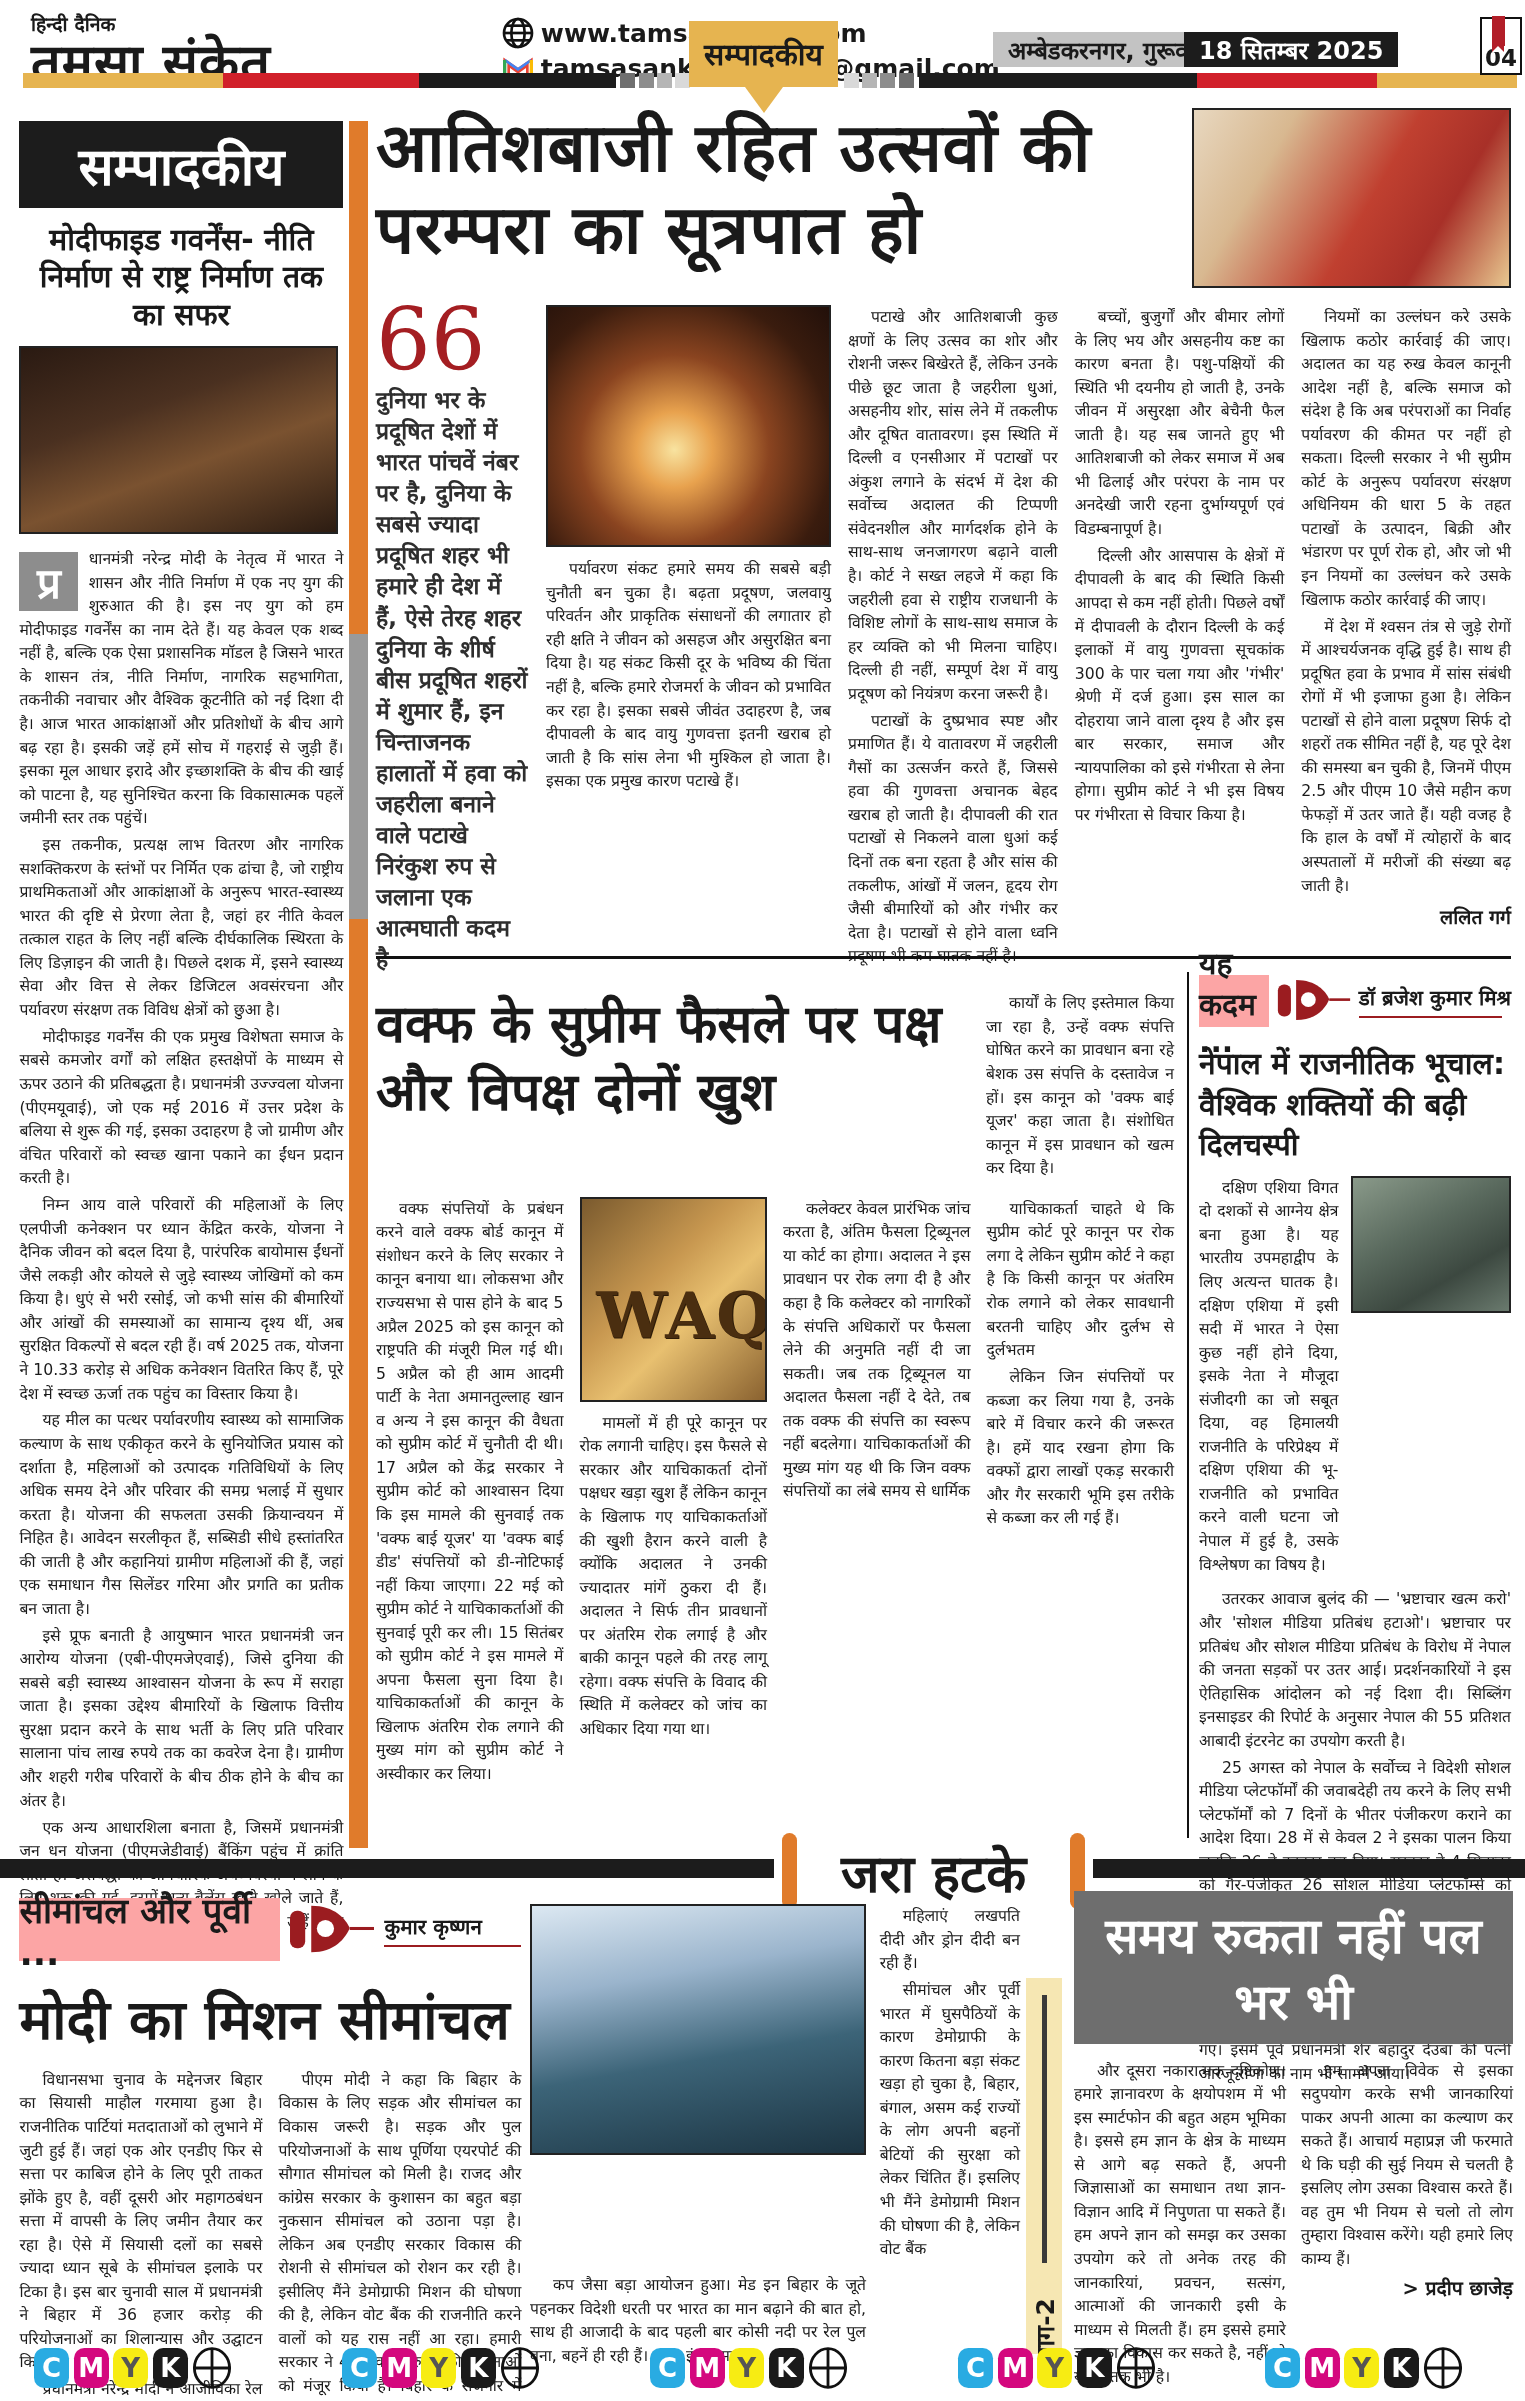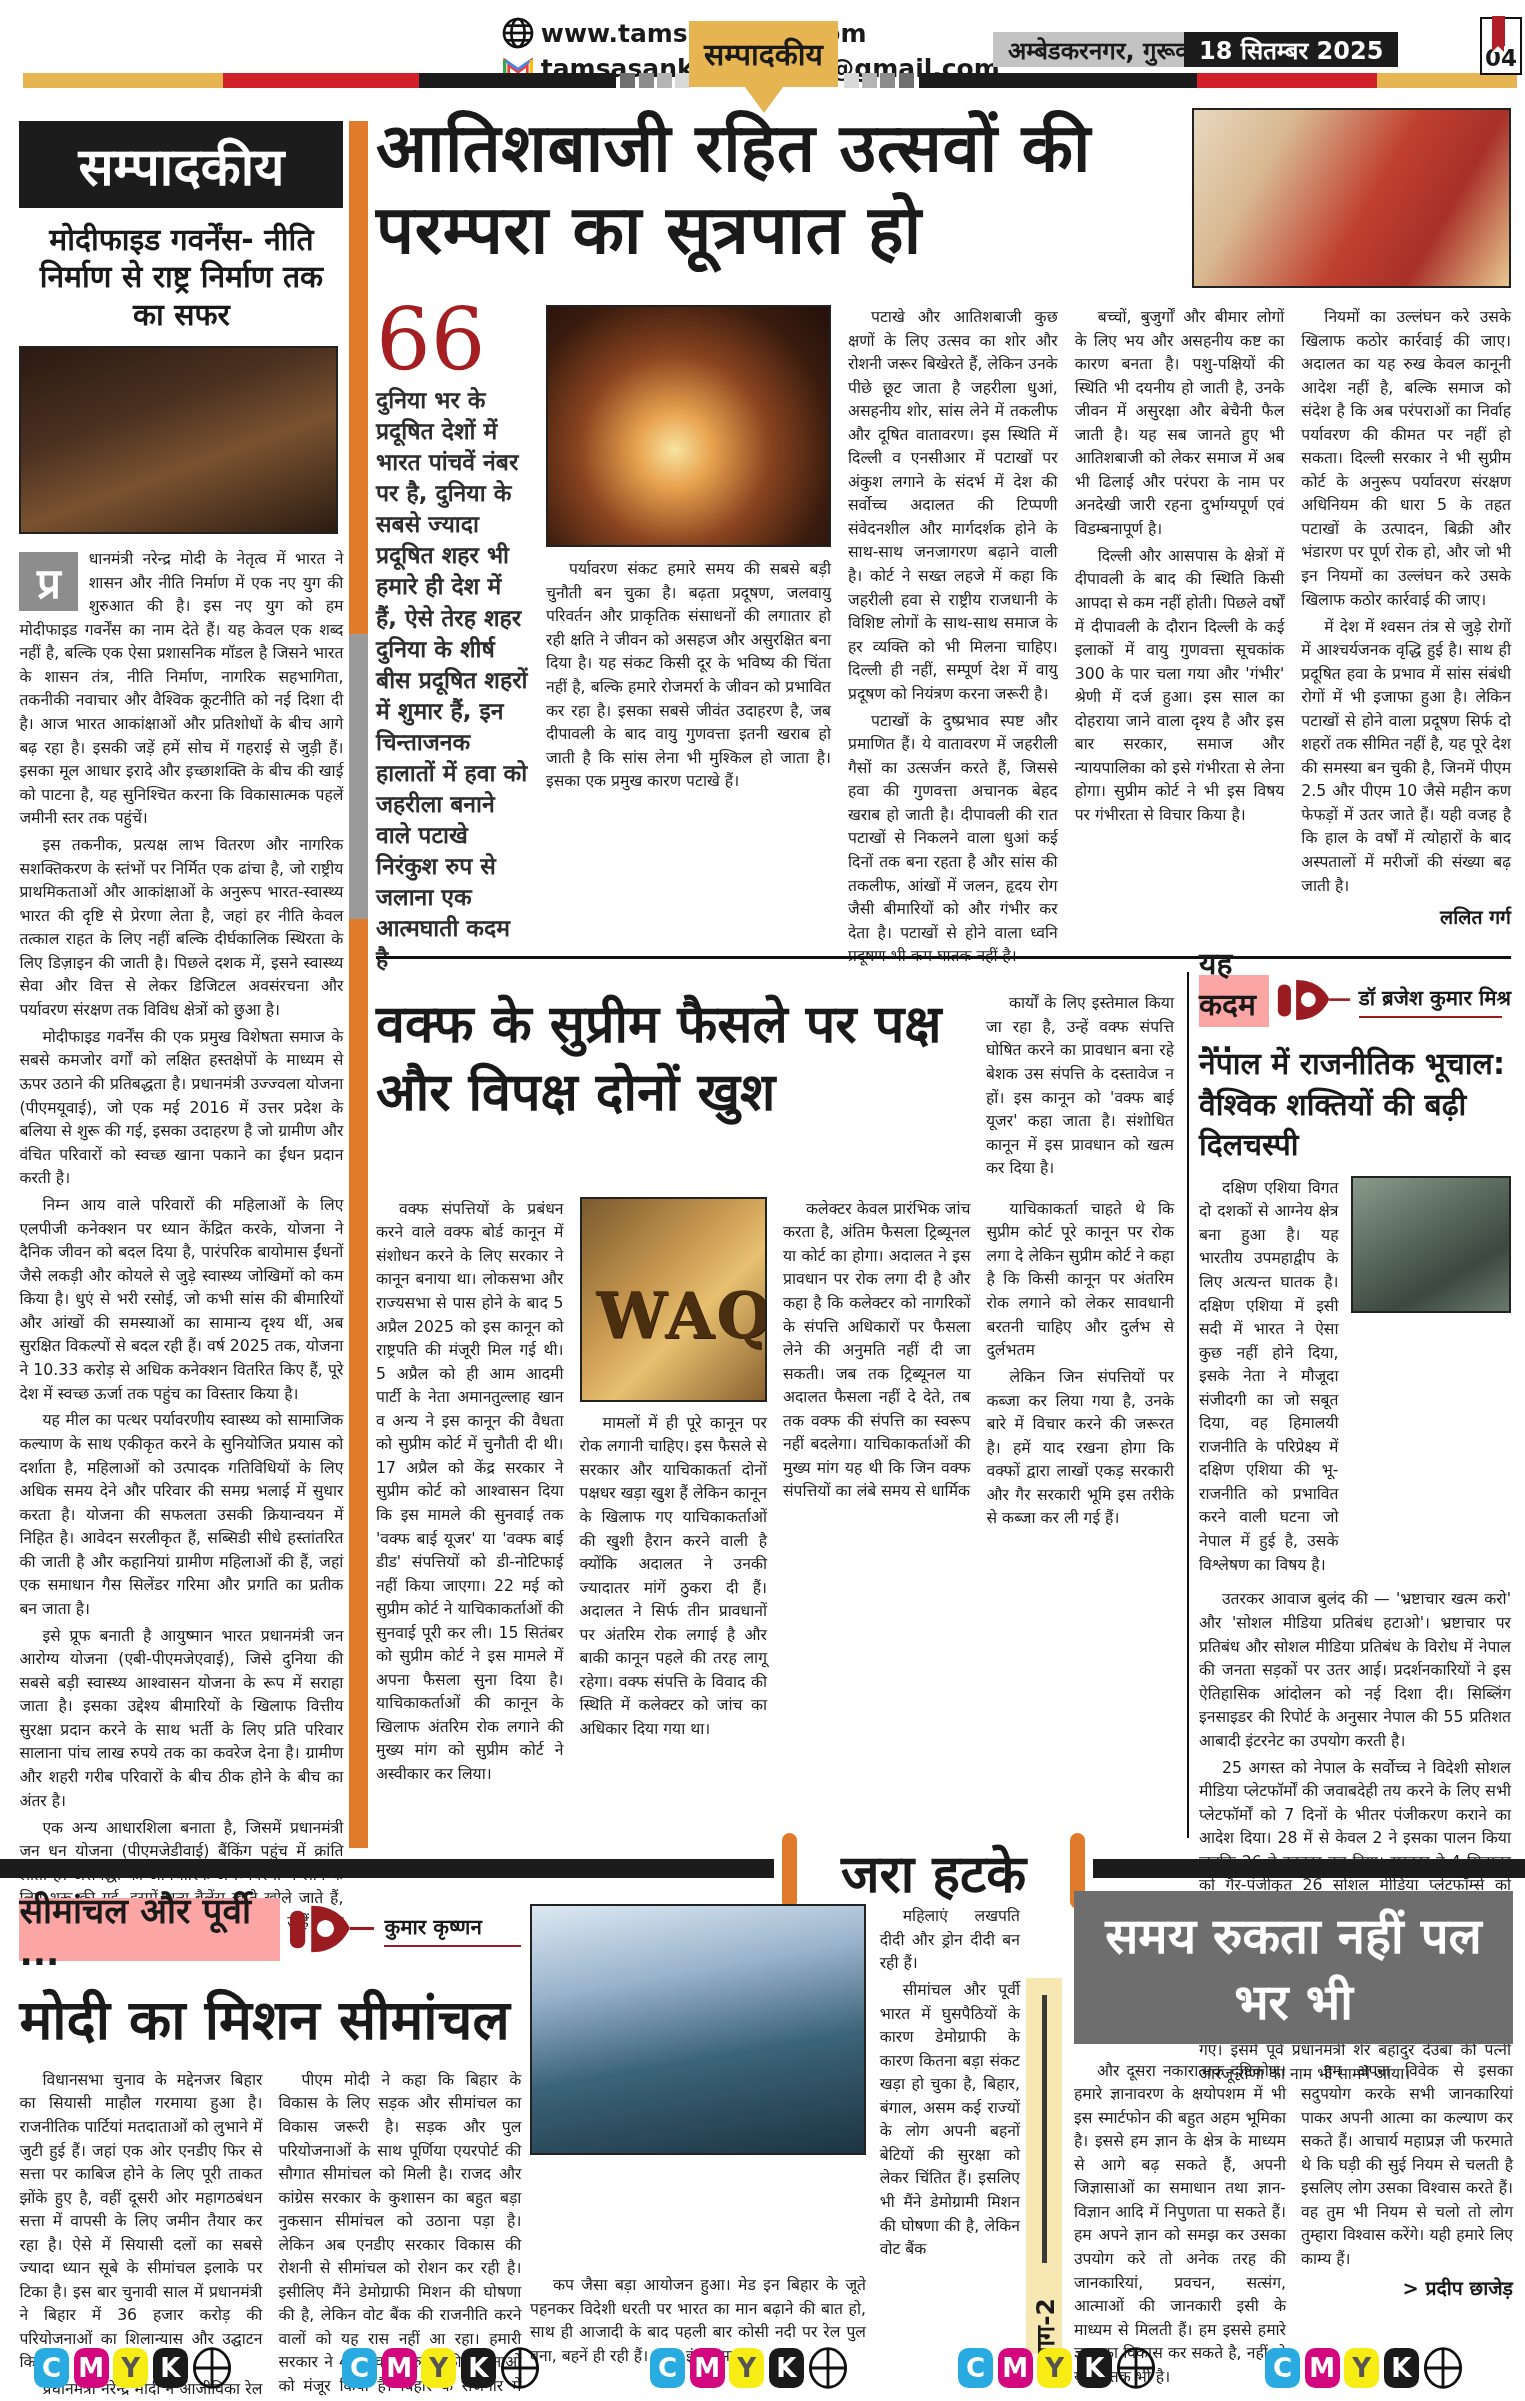--- a/index.html
+++ b/index.html
@@ -99,20 +99,24 @@
   .cmyk-g{position:absolute;display:flex;gap:4.6px;align-items:center;}
   .chip{width:35px;height:40px;border-radius:10.3px;display:flex;align-items:center;justify-content:center;
         color:#fff;font-size:26px;font-weight:bold;}
   .chip.c{background:#29abe2;} .chip.m{background:#d4087e;} .chip.y{background:#f7ec13;} .chip.k{background:#1a1a1a;}
 </style>
 </head>
 <body>
 
 <div class="page">
 
+  <div class="brand">
+    <div class="tagline">हिन्दी दैनिक</div>
+    <div class="title">तमसा संकेत</div>
+  </div>
 
   <div class="contact">
     <div class="row">
       <svg class="gicon" viewBox="0 0 48 48">
         <circle cx="24" cy="24" r="21" fill="none" stroke="#111" stroke-width="4"></circle>
         <ellipse cx="24" cy="24" rx="10" ry="21" fill="none" stroke="#111" stroke-width="4"></ellipse>
         <line x1="3" y1="24" x2="45" y2="24" stroke="#111" stroke-width="4"></line>
         <line x1="6" y1="13" x2="42" y2="13" stroke="#111" stroke-width="4"></line>
         <line x1="6" y1="35" x2="42" y2="35" stroke="#111" stroke-width="4"></line>
       </svg>

